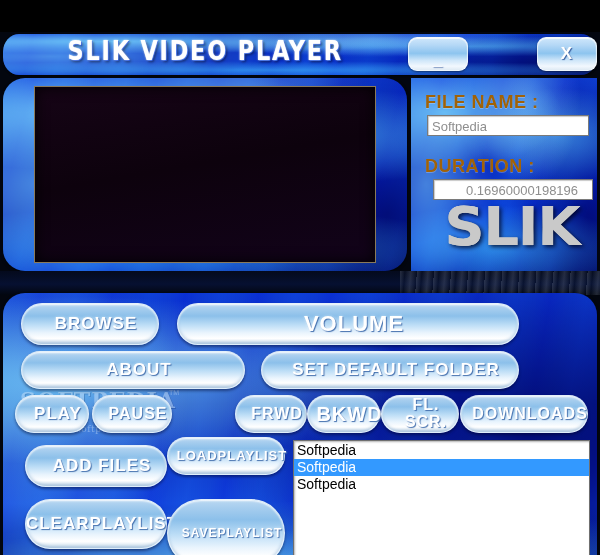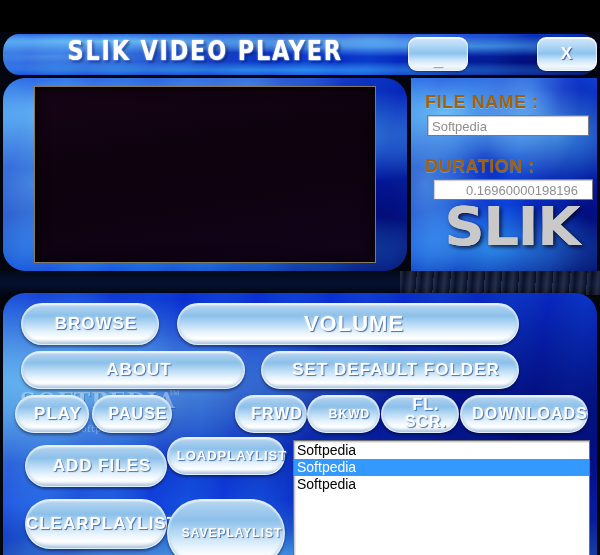--- a/index.html
+++ b/index.html
@@ -311,21 +311,21 @@
   #b-browse  { left: 18px;  top: 10px;  width: 138px; height: 42px; font-size: 17px; }
   #b-volume  { left: 174px; top: 10px;  width: 342px; height: 42px; font-size: 22px; }
   
   #b-about   { left: 18px;  top: 58px;  width: 224px; height: 38px; font-size: 17px; }
   #b-setdef  { left: 258px; top: 58px;  width: 258px; height: 38px; font-size: 17px; }
   
   #b-play    { left: 12px;  top: 102px; width: 74px;  height: 38px; font-size: 17px; }
   #b-pause   { left: 89px;  top: 102px; width: 80px;  height: 38px; font-size: 16px; }
   #b-stop    { left: 152px; top: 102px; width: 80px;  height: 38px; font-size: 16px; }
   #b-frwd    { left: 232px; top: 102px; width: 72px;  height: 38px; font-size: 16px; }
-  #b-bkwd    { left: 304px; top: 102px; width: 73px;  height: 38px; font-size: 12px; }
+  #b-bkwd    { left: 304px; top: 102px; width: 73px;  height: 38px; font-size: 20px; }
   #b-flscr   { left: 378px; top: 102px; width: 78px;  height: 38px; font-size: 16px; text-align: center; }
   #b-downl   { left: 457px; top: 102px; width: 128px; height: 38px; font-size: 16px; }
   
   #b-addfile { left: 22px;  top: 152px; width: 142px; height: 42px; font-size: 17px; }
   #b-loadpl  { left: 164px; top: 144px; width: 118px; height: 38px; font-size: 13px; }
   
   #b-clearpl { left: 22px;  top: 206px; width: 142px; height: 50px; font-size: 17px; }
   #b-savepl  { left: 164px; top: 206px; width: 118px; height: 68px; font-size: 12px; }
 
   

